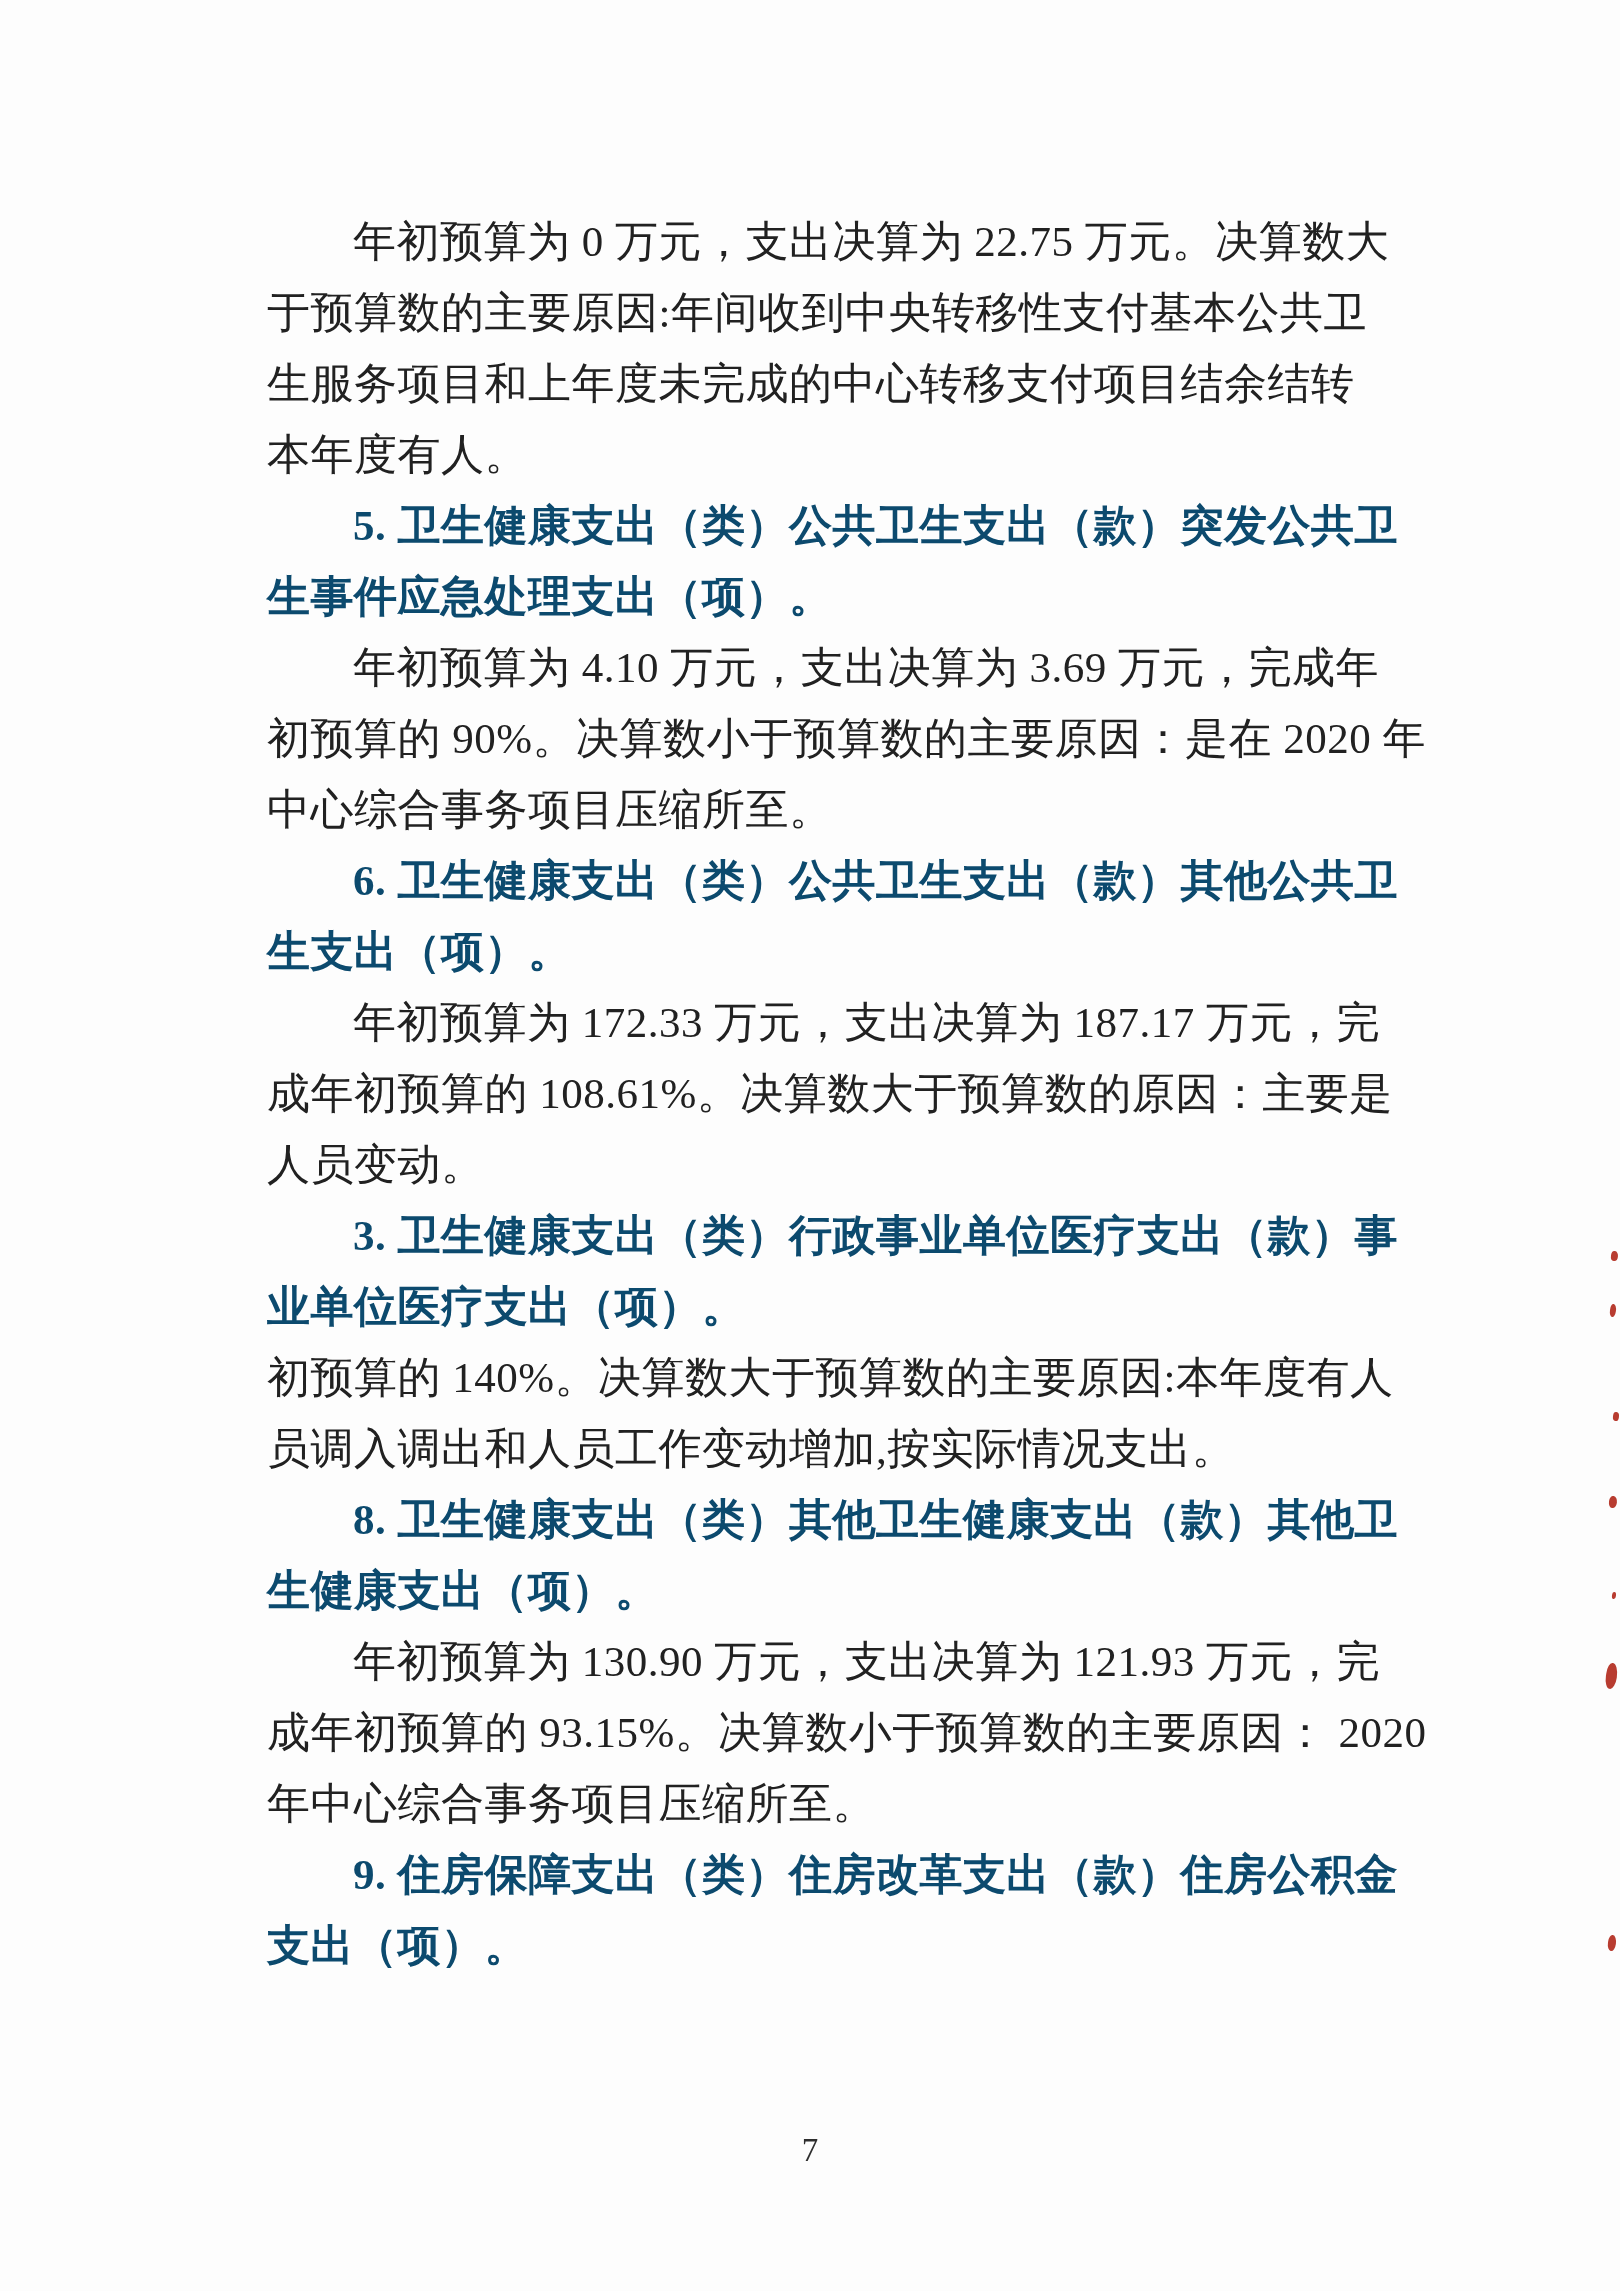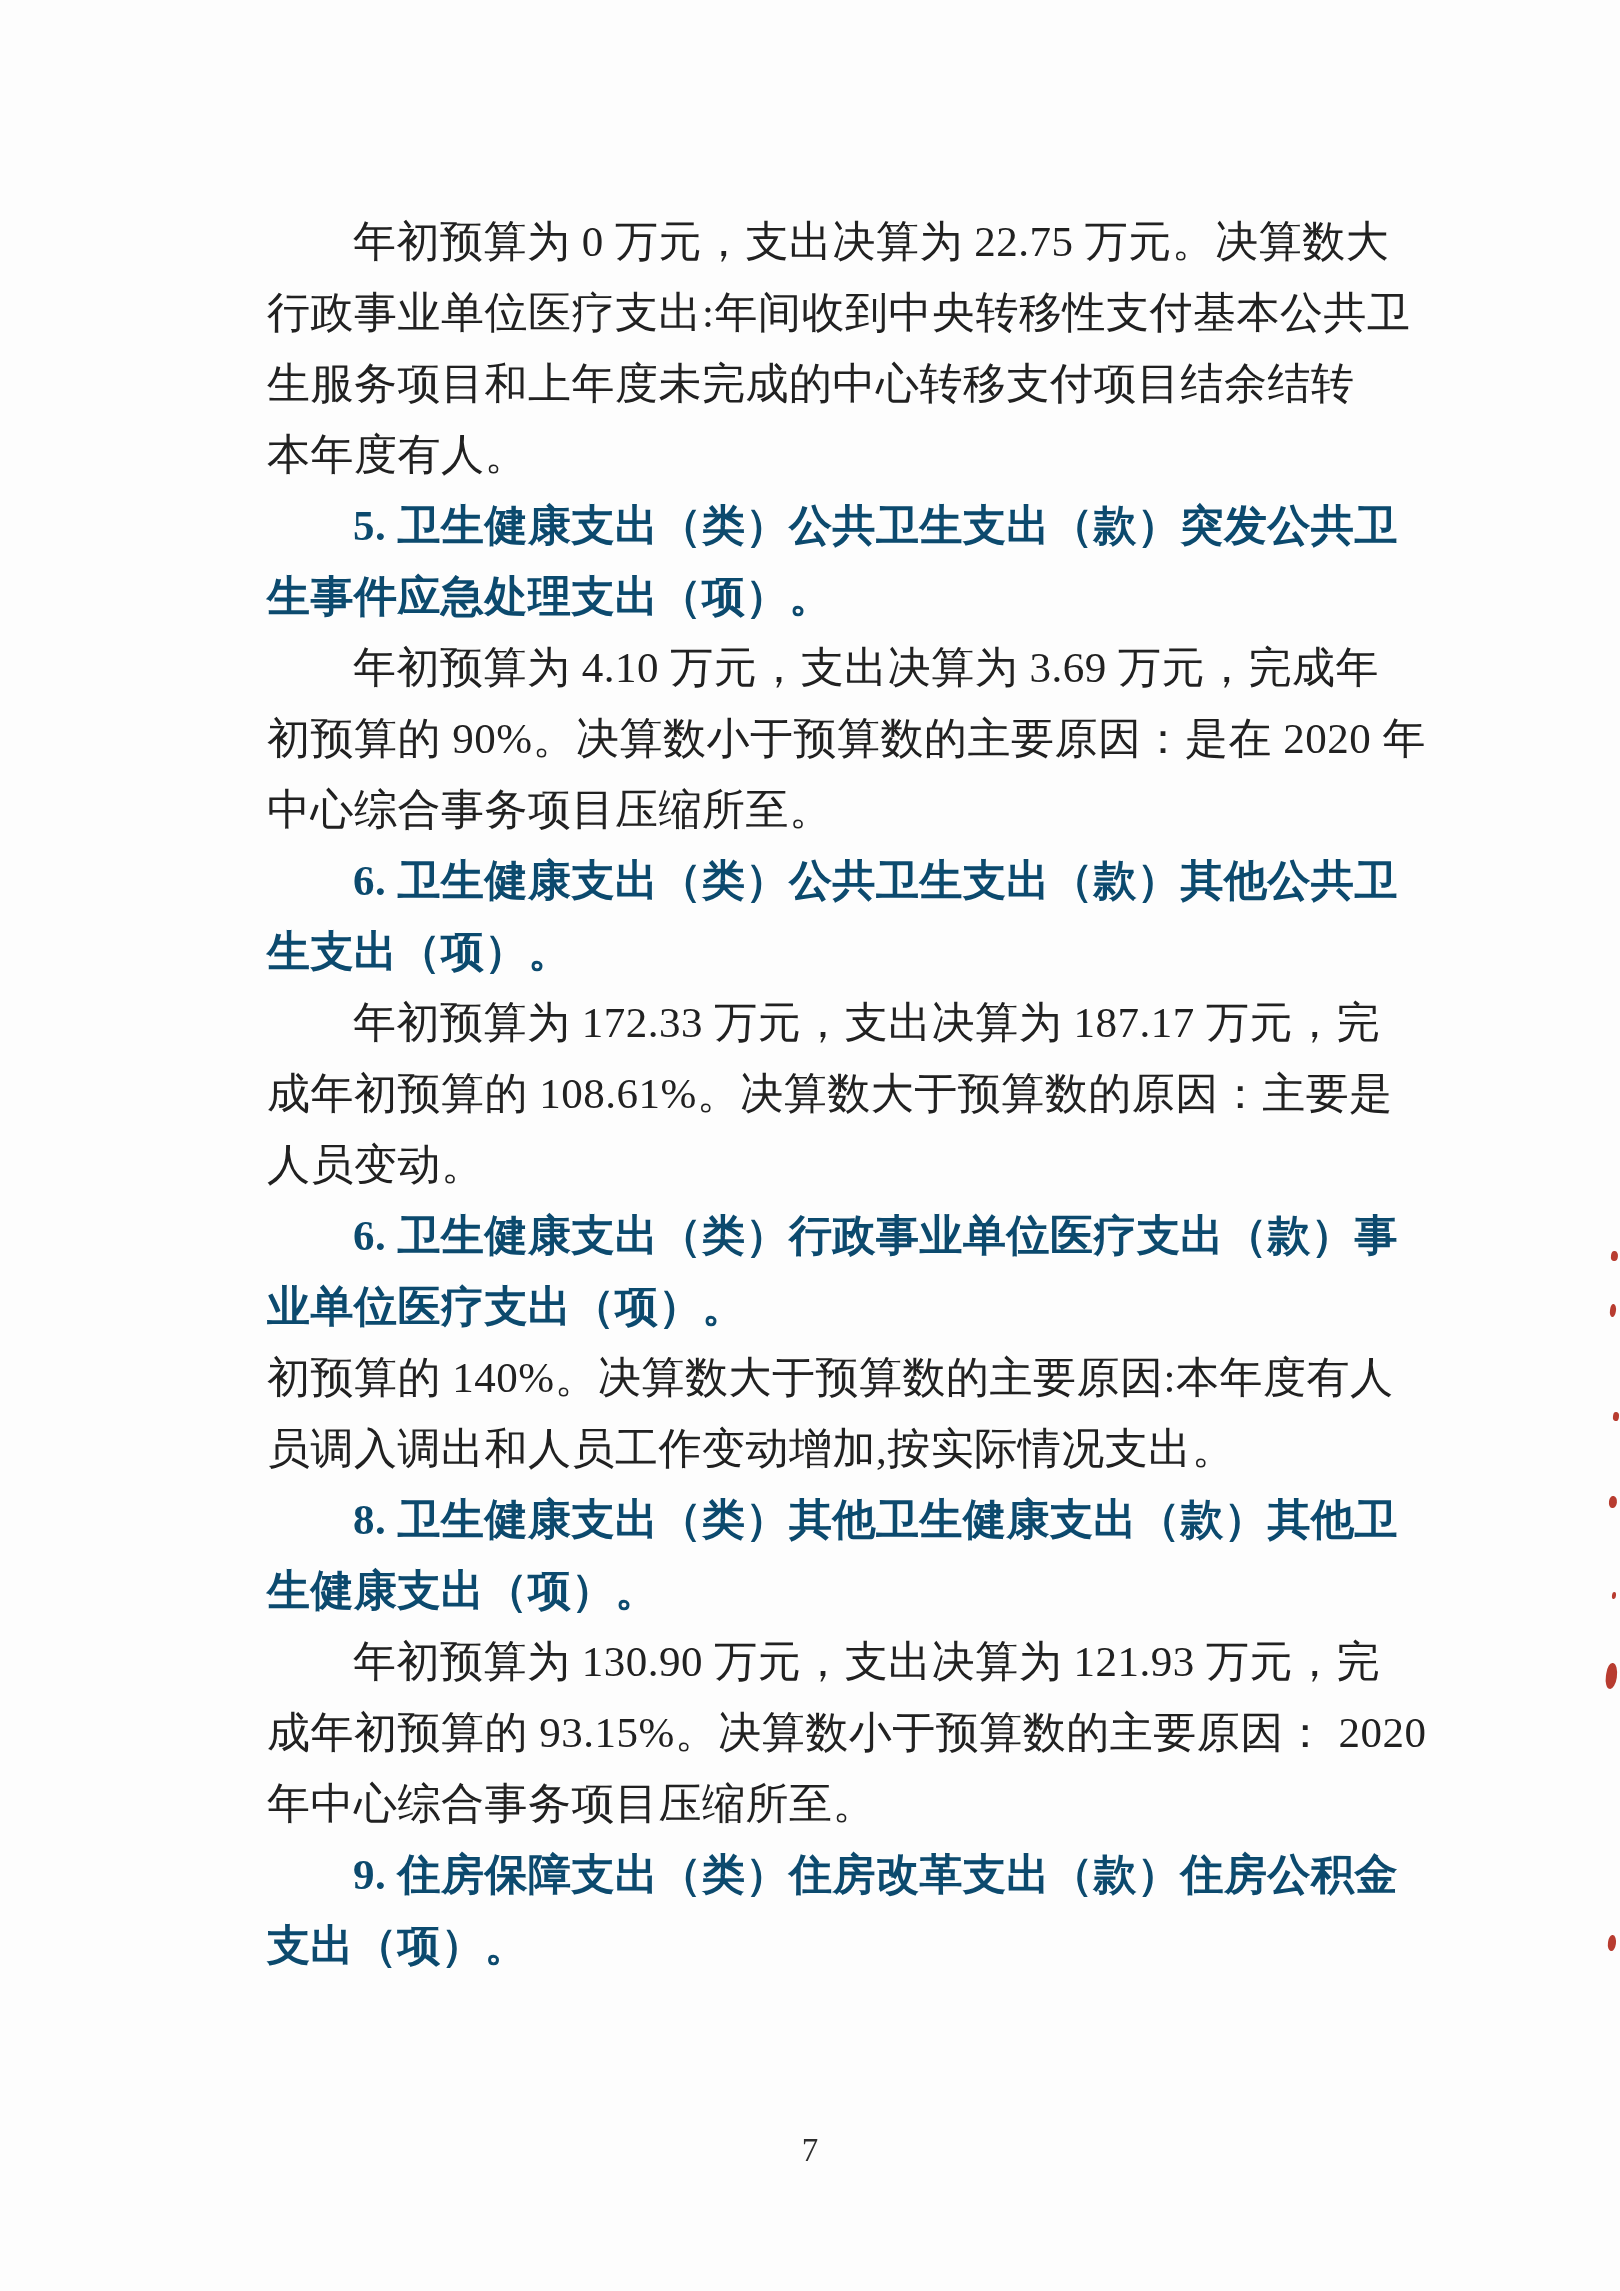--- a/index.html
+++ b/index.html
@@ -51,21 +51,21 @@
 </style>
 </head>
 <body>
 
 <div class="page">
 
   <div class="textcol">
 
     <div class="block body">
       <div class="line first">年初预算为 0 万元，支出决算为 22.75 万元。决算数大</div>
-      <div class="line">行政事业单位医疗支出:年间收到中央转移性支付基本公共卫</div>
+      <div class="line">于预算数的主要原因:年间收到中央转移性支付基本公共卫</div>
       <div class="line">生服务项目和上年度未完成的中心转移支付项目结余结转</div>
       <div class="line">本年度有人。</div>
     </div>
 
     <div class="block heading">
       <div class="line first">5. 卫生健康支出（类）公共卫生支出（款）突发公共卫</div>
       <div class="line">生事件应急处理支出（项）。</div>
     </div>
 
     <div class="block body">
@@ -79,21 +79,21 @@
       <div class="line">生支出（项）。</div>
     </div>
 
     <div class="block body">
       <div class="line first">年初预算为 172.33 万元，支出决算为 187.17 万元，完</div>
       <div class="line">成年初预算的 108.61%。决算数大于预算数的原因：主要是</div>
       <div class="line">人员变动。</div>
     </div>
 
     <div class="block heading">
-      <div class="line first">6. 卫生健康支出（类）行政事业单位医疗支出（款）事</div>
+      <div class="line first">3. 卫生健康支出（类）行政事业单位医疗支出（款）事</div>
       <div class="line">业单位医疗支出（项）。</div>
     </div>
 
     <div class="block body">
       <div class="line">初预算的 140%。决算数大于预算数的主要原因:本年度有人</div>
       <div class="line">员调入调出和人员工作变动增加,按实际情况支出。</div>
     </div>
 
     <div class="block heading">
       <div class="line first">8. 卫生健康支出（类）其他卫生健康支出（款）其他卫</div>

